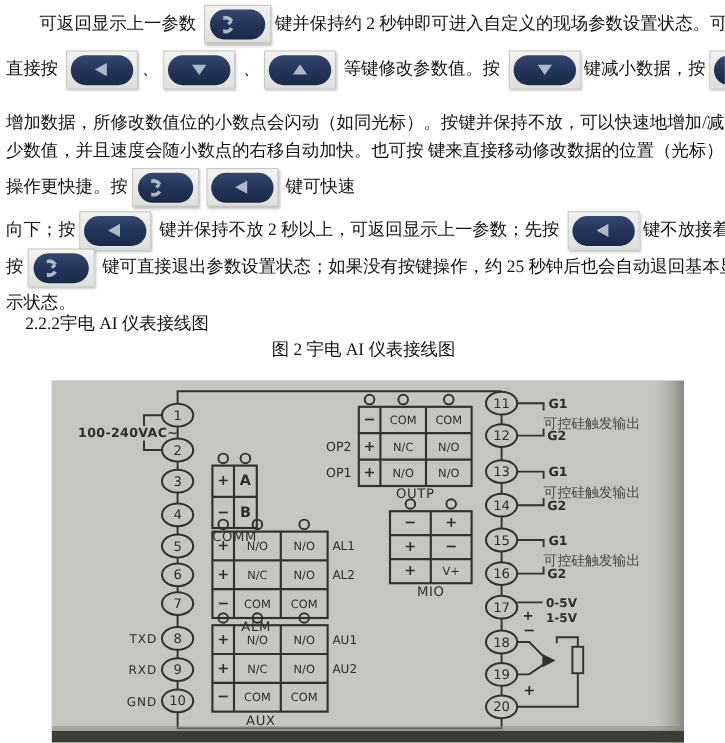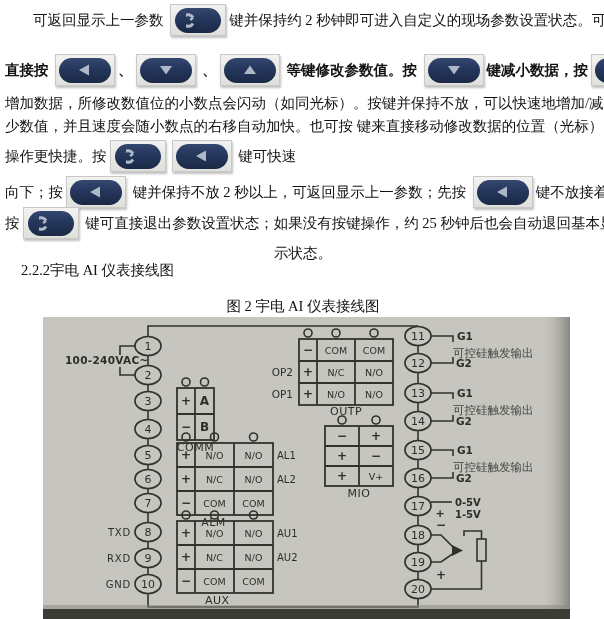--- a/index.html
+++ b/index.html
@@ -7,21 +7,21 @@
     width:604px;height:619px;position:relative;background:#ffffff;
     font-family:"Liberation Serif","DejaVu Serif",serif;color:#111;
     overflow:hidden;
   }
   .line{
     position:absolute;left:5px;width:596px;display:flex;align-items:center;
     white-space:nowrap;font-size:14.5px;line-height:18px;
   }
   .line span{white-space:pre}
   .heading{position:absolute;left:5px;width:596px;padding-left:16px;font-size:14.5px;top:261px;height:18px;line-height:18px}
-  .caption{position:absolute;left:5px;width:596px;text-align:center;font-size:14.5px;top:297px;height:18px;line-height:18px}
+  .caption{position:absolute;left:5px;width:596px;text-align:center;font-size:14.5px;top:283px;height:18px;line-height:18px}
   .keyimg{
     display:inline-flex;align-items:center;justify-content:center;
     width:58px;height:30px;margin:0 3px;flex:0 0 auto;
     background:linear-gradient(180deg,#f2f2f0,#dfdfdb);
     border:1px solid #c8c8c4;
     box-shadow:1px 2px 2px rgba(95,95,95,.38);
   }
   .keyimg.set{width:54px}
   .pill{
     display:flex;align-items:center;justify-content:center;
@@ -39,21 +39,21 @@
 
 <div id="doc">
     <div class="line" style="top: 2px; height: 36px; padding-left: 28px;">
       <span>可返回显示上一参数 </span>
       <span class="keyimg set"><span class="pill"><svg viewBox="0 0 24 17" width="24" height="17">
             <path d="M7 11.4 A5.8 5.8 0 1 1 7 5.6" fill="none" stroke="#aeb8c6" stroke-width="3"></path>
             <path d="M7 5.6 L4.2 8.1" fill="none" stroke="#aeb8c6" stroke-width="2.6"></path>
           </svg></span></span>
       <span>键并保持约 2 秒钟即可进入自定义的现场参数设置状态。可</span>
     </div>
-    <div class="line" style="top: 52px; height: 36px; font-weight: bold;">
+    <div class="line" style="top: 40px; height: 36px;">
       <span>直接按 </span>
       <span class="keyimg"><span class="pill"><svg viewBox="0 0 22 14" width="22" height="14">
             <polygon points="15,1.5 5,7 15,12.5" fill="#aeb8c6"></polygon>
           </svg></span></span>
       <span>、</span>
       <span class="keyimg"><span class="pill"><svg viewBox="0 0 22 14" width="22" height="14">
             <polygon points="5,3 17,3 11,11.5" fill="#aeb8c6"></polygon>
           </svg></span></span>
       <span> 、</span>
       <span class="keyimg"><span class="pill"><svg viewBox="0 0 22 14" width="22" height="14">
@@ -95,21 +95,21 @@
       <span>键不放接着再</span>
     </div>
     <div class="line" style="top: 206px; height: 34px;">
       <span>按</span>
       <span class="keyimg set"><span class="pill"><svg viewBox="0 0 24 17" width="24" height="17">
             <path d="M7 11.4 A5.8 5.8 0 1 1 7 5.6" fill="none" stroke="#aeb8c6" stroke-width="3"></path>
             <path d="M7 5.6 L4.2 8.1" fill="none" stroke="#aeb8c6" stroke-width="2.6"></path>
           </svg></span></span>
       <span> 键可直接退出参数设置状态；如果没有按键操作，约 25 秒钟后也会自动退回基本显</span>
     </div>
-    <div class="line" style="top: 244px; height: 18px; justify-content: center;">
+    <div class="line" style="top: 244px; height: 18px;">
       <span>示状态。</span>
     </div>
   </div>
 
 <div class="heading">2.2.2宇电 AI 仪表接线图</div>
 <div class="caption">图 2 宇电 AI 仪表接线图</div>
 
 <div class="photo">
   <svg id="wiring" width="527" height="302" viewBox="0 0 527 302" xmlns="http://www.w3.org/2000/svg">
       <defs>

